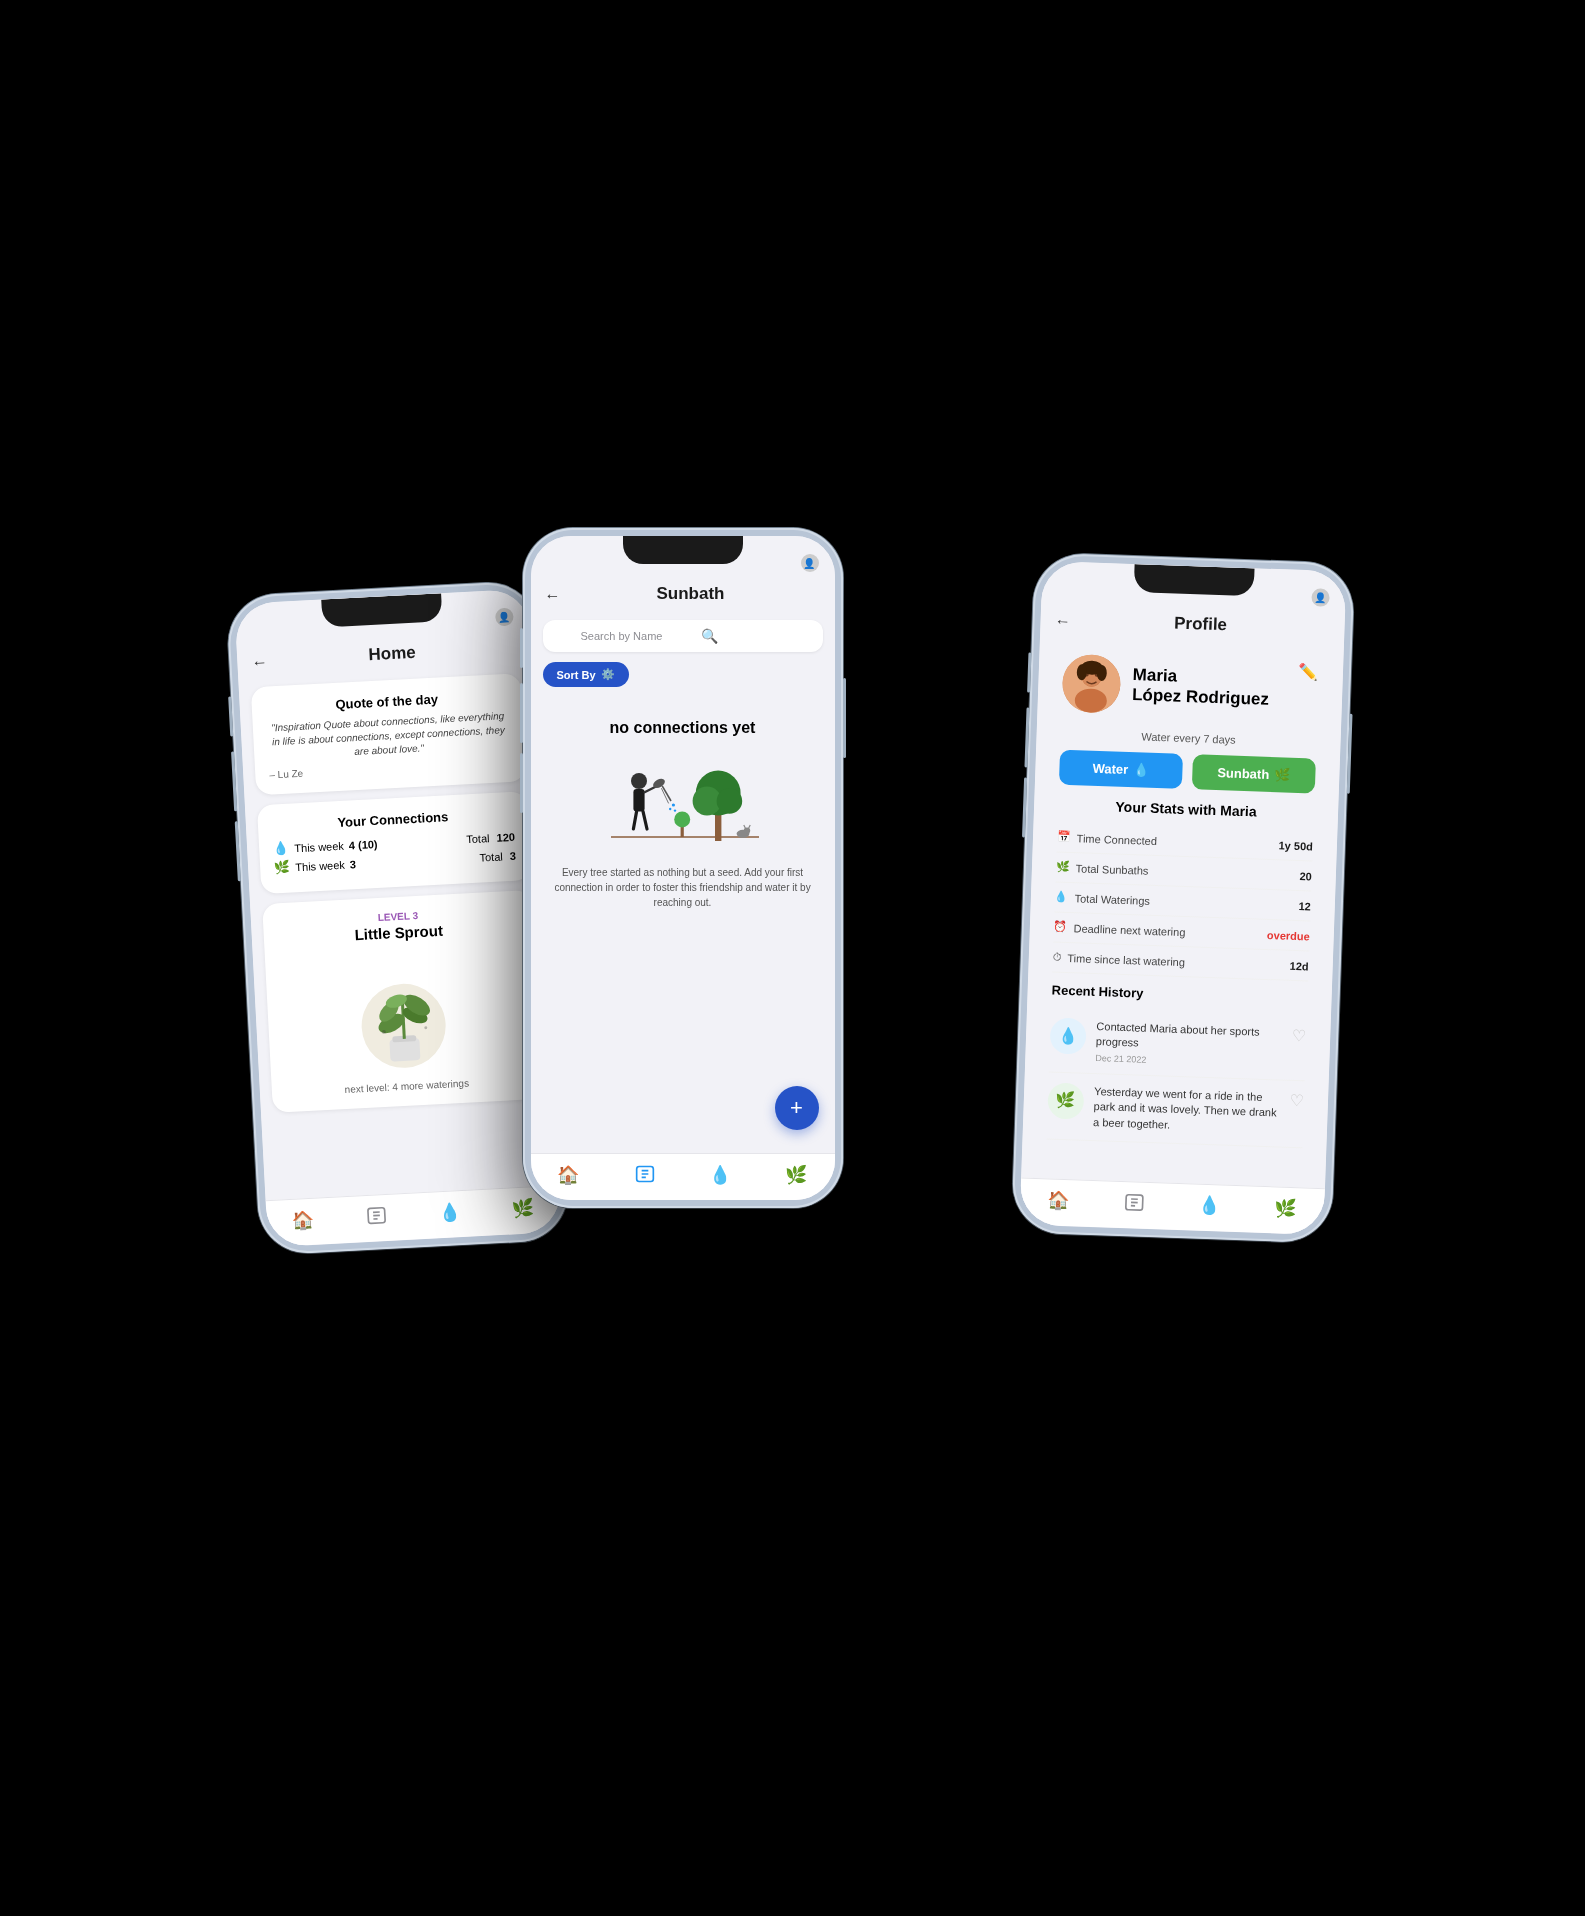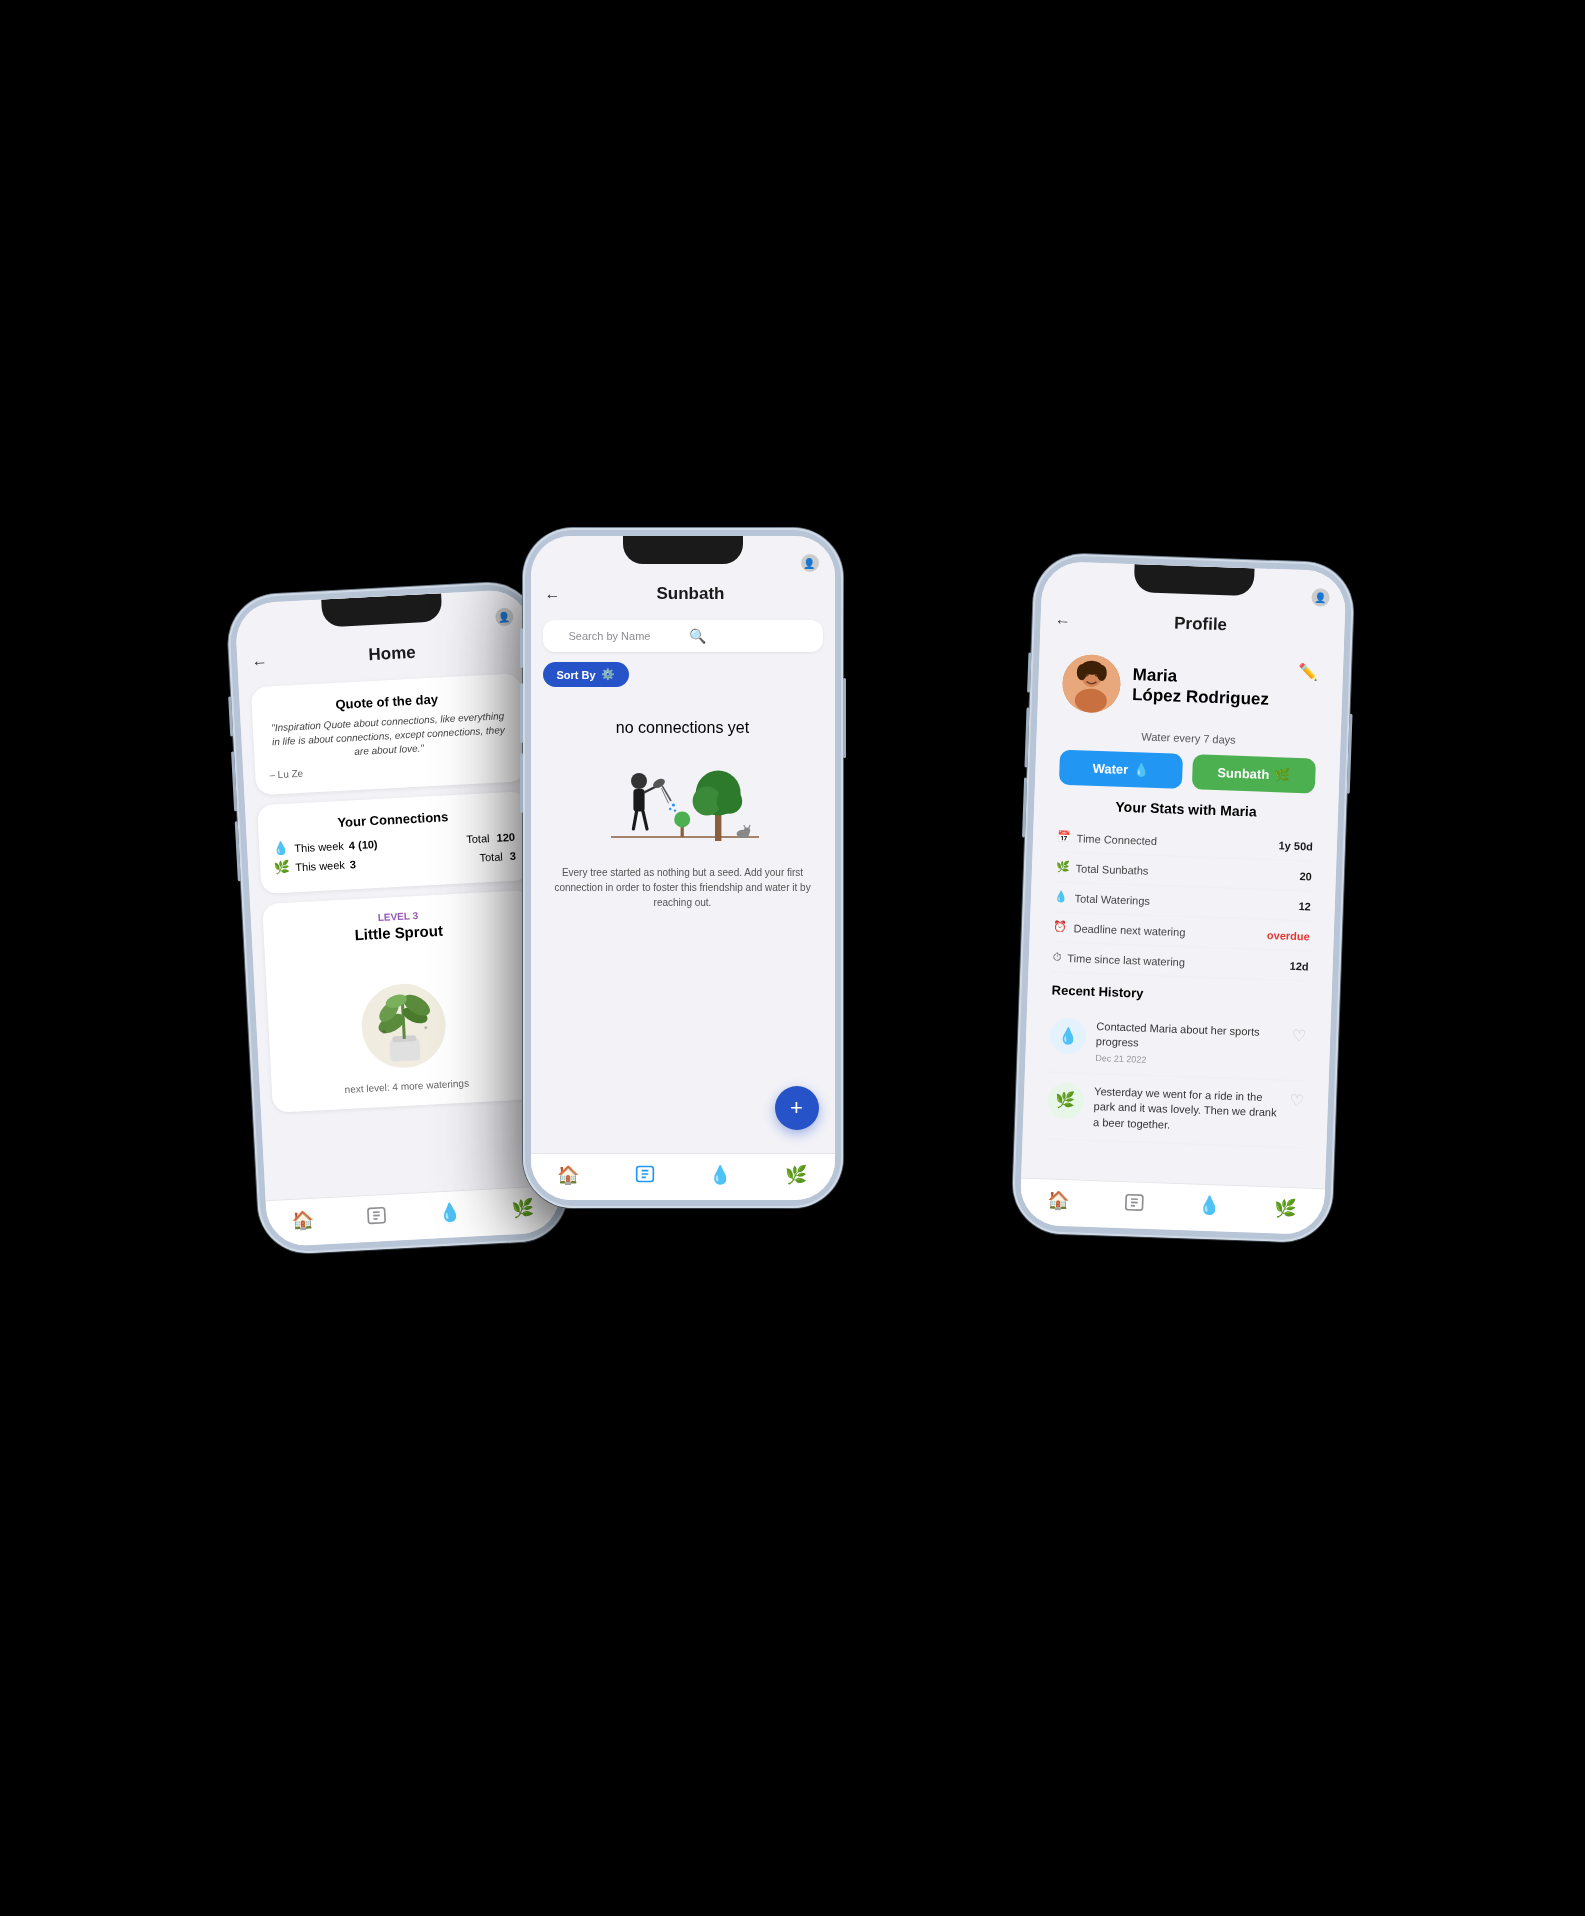--- a/index.html
+++ b/index.html
@@ -250,21 +250,21 @@
 
     
     .search-bar {
       background: #fff;
       border-radius: 12px;
       display: flex;
       align-items: center;
       padding: 8px 12px;
       margin-bottom: 10px;
       box-shadow: 0 1px 3px rgba(0,0,0,0.08);
-      gap: 0;
+      gap: 12px;
     }
     .search-bar span { font-size: 11px; color: #8e8e93; flex: 1; }
 
     .sort-btn {
       display: inline-flex;
       align-items: center;
       gap: 6px;
       background: #2653c7;
       color: #fff;
       border-radius: 20px;
@@ -274,21 +274,21 @@
       margin-bottom: 12px;
       cursor: pointer;
     }
 
     .empty-state {
       text-align: center;
       padding: 20px 10px;
     }
     .empty-state h3 {
       font-size: 16px;
-      font-weight: 400;
+      font-weight: 700;
       margin-bottom: 14px;
     }
     .empty-illustration {
       width: 160px;
       height: 100px;
       margin: 0 auto 14px;
       position: relative;
     }
     .empty-text {
       font-size: 10px;

